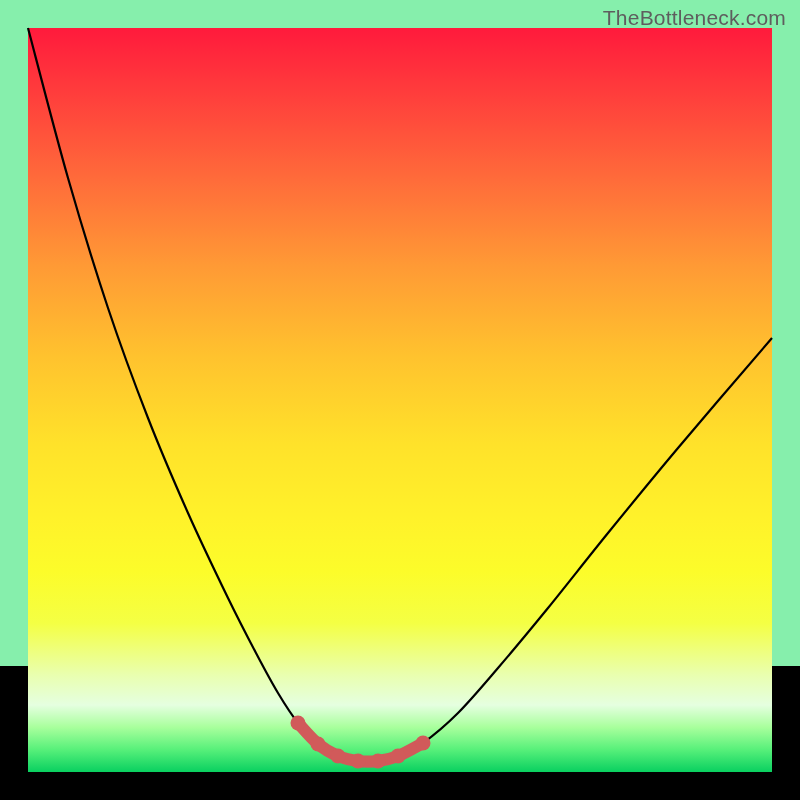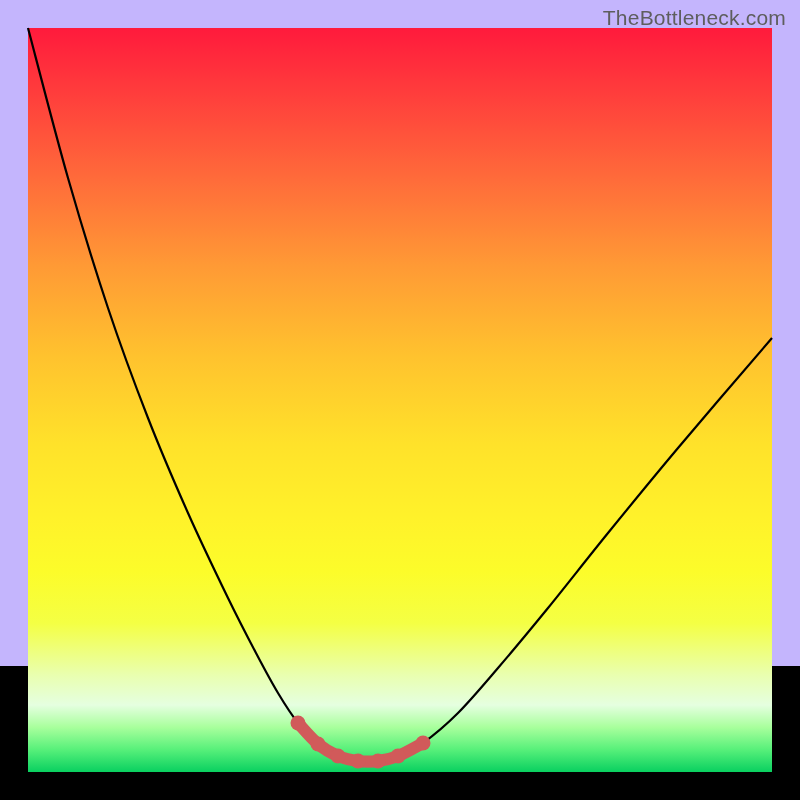--- a/index.html
+++ b/index.html
@@ -10,21 +10,21 @@
     background: #000;
     overflow: hidden;
     font-family: Arial, Helvetica, sans-serif;
   }
   .frame {
     position: absolute;
     left: 0;
     top: 0;
     width: 800px;
     height: 666px;
-    background: #c4b5fd;
+    background: #86efac;
   }
   .plot {
     position: absolute;
     left: 28px;
     top: 28px;
     width: 744px;
     height: 744px;
   }
   
   .gradient {

